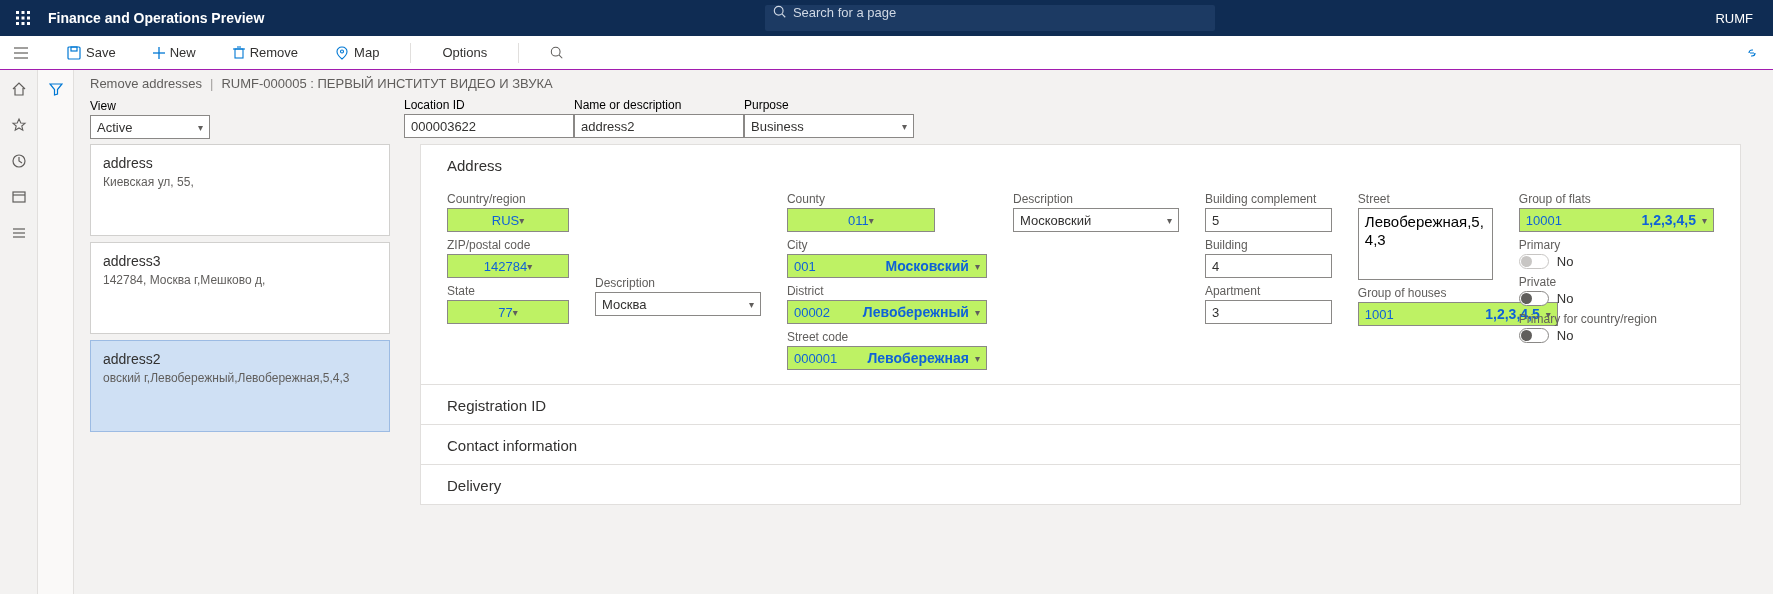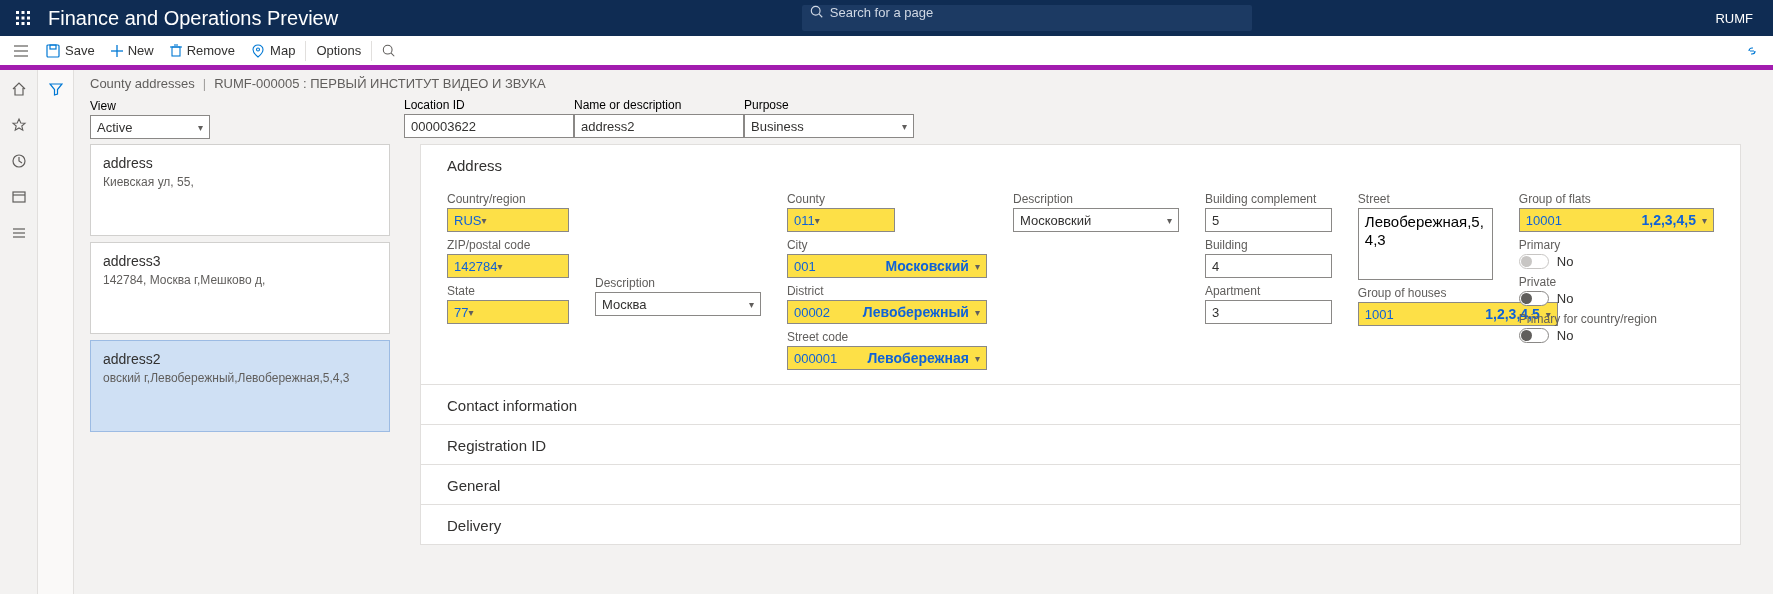--- a/index.html
+++ b/index.html
@@ -2,29 +2,29 @@
 <html><head>
 <meta charset="utf-8">
 <style>
 * { box-sizing: border-box; margin: 0; padding: 0; font-family: "Segoe UI", Arial, sans-serif; }
 html, body { width: 100%; height: 100%; background: #f3f2f1; overflow: hidden; }
 body { font-size: 13px; color: #323130; }
 
 
 .topnav { height: 36px; background: #0f2c53; color: #fff; display: flex; align-items: center; padding: 0 10px; }
 .topnav .waffle { width: 26px; height: 26px; display: flex; align-items: center; justify-content: center; cursor: pointer; }
-.topnav .title { font-size: 20px; font-weight: 400; margin-left: 12px; }
+.topnav .title { font-size: 14px; font-weight: 700; margin-left: 12px; }
 .topnav .spacer { flex: 1; }
 .topnav .search { width: 450px; height: 26px; background: #1c3a63; border-radius: 2px; display: flex; padding: 0 8px; color: #d0d8e4; }
 .topnav .search svg { margin-right: 6px; }
 .topnav .spacer2 { flex: 1; }
 .topnav .company { font-size: 13px; margin-right: 10px; }
 
 
-.cmdbar { height: 34px; background: #fff; border-bottom: 5px solid #a21caf; display: flex; align-items: center; padding: 0 8px; gap: 0; }
+.cmdbar { height: 34px; background: #fff; border-bottom: 1px solid #a21caf; display: flex; align-items: center; padding: 0 8px; gap: 21px; }
 .cmdbar .hamburger { width: 26px; height: 26px; display: flex; align-items: center; justify-content: center; cursor: pointer; margin-right: 4px; }
 .cmdbar .cmd { display: flex; align-items: center; gap: 5px; padding: 4px 8px; cursor: pointer; color: #323130; font-size: 13px; }
 .cmdbar .cmd svg { color: #0078d4; }
 .cmdbar .sep { width: 1px; height: 20px; background: #e1dfdd; margin: 0 2px; }
 .cmdbar .spacer { flex: 1; }
 .cmdbar .right-icon { width: 26px; height: 26px; display: flex; align-items: center; justify-content: center; cursor: pointer; color: #0078d4; }
 
 
 .leftrail { position: absolute; top: 70px; left: 0; width: 38px; height: calc(100% - 70px); background: #f3f2f1; border-right: 1px solid #e1dfdd; display: flex; flex-direction: column; align-items: center; gap: 10px; padding-top: 6px; }
 .leftrail .ritem { width: 26px; height: 26px; display: flex; align-items: center; justify-content: center; cursor: pointer; color: #605e5c; }
@@ -58,21 +58,21 @@
 .card .cdesc { font-size: 12px; color: #605e5c; }
 
 
 .detail { flex: 1; margin-left: 16px; margin-right: 16px; background: #fff; border: 1px solid #e1dfdd; }
 .fasttab { border-bottom: 1px solid #e1dfdd; margin-top: 1px; }
 .fasttab-header { height: 38px; display: flex; align-items: center; padding: 0 26px; font-size: 15px; color: #323130; cursor: pointer; background: #fff; }
 .fasttab-body { padding: 8px 26px 14px; }
 .colstack { display: flex; flex-direction: column; gap: 6px; }
 .fg { display: flex; flex-direction: column; gap: 2px; }
 .fg label { font-size: 12px; color: #605e5c; }
-.lookup { height: 24px; border: 1px solid #8a8886; background: #fde047; display: flex; align-items: center; padding: 0 6px; font-size: 13px; color: #0f62d7; justify-content: flex-start; }
+.lookup { height: 24px; border: 1px solid #8a8886; background: #bef264; display: flex; align-items: center; padding: 0 6px; font-size: 13px; color: #0f62d7; justify-content: center; }
 .lookup .chev { color: #605e5c; font-size: 10px; }
 .lookup .extra { color: #0f62d7; margin-left: auto; padding-right: 6px; font-size: 14px; font-weight: bold; }
 .plain { height: 24px; border: 1px solid #8a8886; background: #fff; display: flex; align-items: center; padding: 0 6px; font-size: 13px; }
 .multiline { height: 72px; border: 1px solid #8a8886; background: #fff; padding: 4px 6px; font-size: 15px; resize: none; width: 100%; line-height: 1.2; }
 .toggle { display: flex; align-items: center; gap: 8px; }
 .toggle .knob { width: 30px; height: 15px; border: 1px solid #8a8886; border-radius: 10px; position: relative; background: #fff; }
 .toggle .knob::after { content: ""; width: 11px; height: 11px; border-radius: 50%; background: #605e5c; position: absolute; top: 1px; left: 1px; }
 .toggle.disabled .knob { border-color: #c8c6c4; }
 .toggle.disabled .knob::after { background: #c8c6c4; }
 .toggle .tval { font-size: 13px; }
@@ -198,21 +198,21 @@
 <div class="filtercol">
   <div class="ritem">
       <svg width="14" height="14" viewBox="0 0 14 14">
         <path d="M1 2 H13 L8.5 7.5 V12 L5.5 13 V7.5 Z" fill="none" stroke="#0078d4" stroke-width="1.2"></path>
       </svg>
     </div>
 </div>
 
 <div class="main">
   <div class="breadcrumb">
-    <span>County addresses</span>
+    <span>Remove addresses</span>
     <span class="bcsep">|</span>
     <span>RUMF-000005 : ПЕРВЫЙ ИНСТИТУТ ВИДЕО И ЗВУКА</span>
   </div>
 
   <div class="topfields">
     <div class="fieldgroup" style="width:120px">
       <label>View</label>
       <div class="combobox">
           <span>Active</span>
           <span class="chev">▾</span>
@@ -303,21 +303,21 @@
                 <div class="combobox" style="color:#323130">
                     <span>Москва</span>
                     <span class="chev">▾</span>
                   </div>
                 </div>
             </div>
 
             <div class="colstack" style="width:205px">
               <div class="fg">
                   <label>County</label>
-                <div class="lookup" style="width:108px">
+                <div class="lookup" style="width:148px">
                     <span>011</span>
                     <span class="chev">▾</span>
                   </div>
                 </div>
               <div class="fg">
                   <label>City</label>
                 <div class="lookup">
                     <span>001</span>
                     <span class="extra">Московский</span>
                     <span class="chev">▾</span>
@@ -416,26 +416,23 @@
                     <div class="knob"></div>
                     <span class="tval">No</span>
                   </div>
                 </div>
             </div>
           </div>
         </div>
       </div>
 
       <div class="fasttab">
+          <div class="fasttab-header">Registration ID</div>
+        </div>
+      <div class="fasttab">
           <div class="fasttab-header">Contact information</div>
-        </div>
-      <div class="fasttab">
-          <div class="fasttab-header">Registration ID</div>
-        </div>
-      <div class="fasttab">
-          <div class="fasttab-header">General</div>
         </div>
       <div class="fasttab" style="border-bottom:none">
           <div class="fasttab-header">Delivery</div>
         </div>
     </div>
   </div>
 </div>
 
 </body></html>

